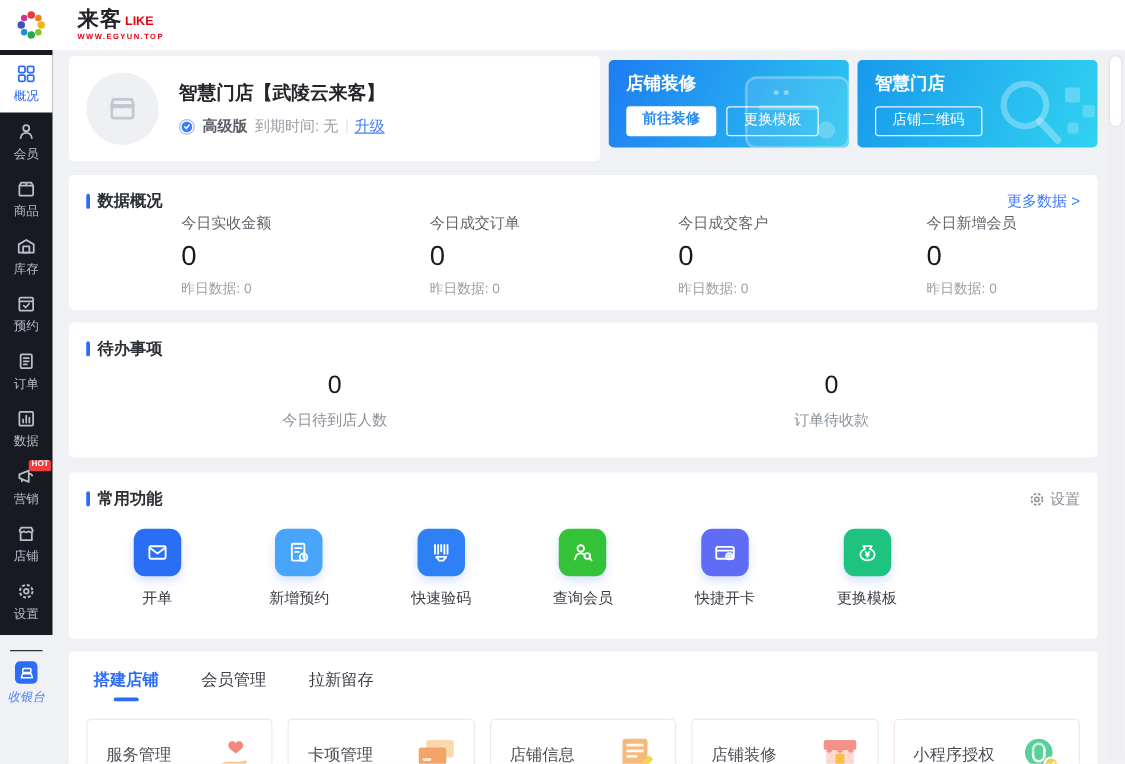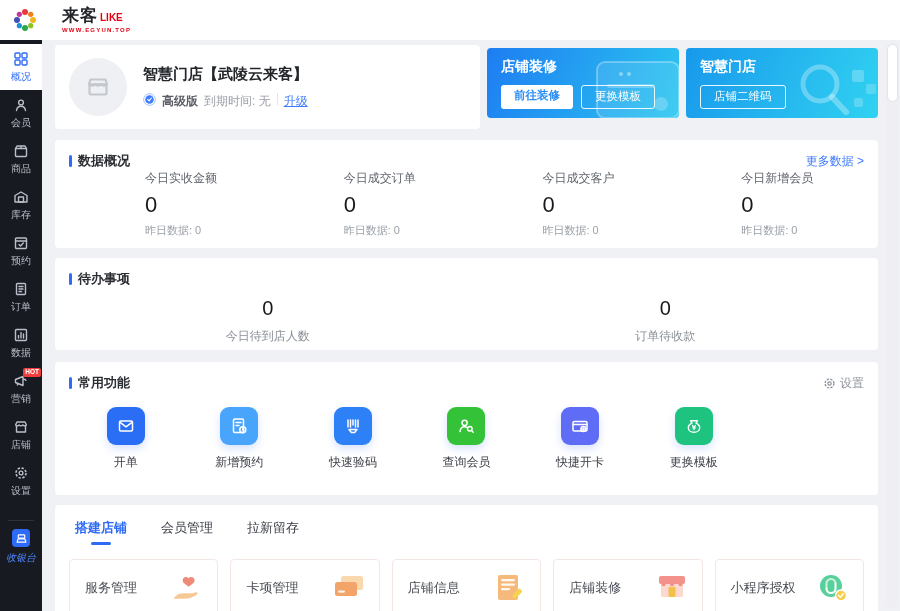--- a/index.html
+++ b/index.html
@@ -10,21 +10,21 @@
   .topbar { position:absolute; top:0; left:0; width:900px; height:40px; background:#fff; z-index:6;
             display:flex; align-items:center; padding-left:10px; }
   .logo { display:flex; align-items:center; gap:22px; cursor:pointer; }
   .logo-txt { display:flex; flex-direction:column; line-height:1; }
   .logo-row { display:flex; align-items:flex-end; gap:2px; }
   .logo-main { font-size:17px; font-weight:800; color:#23242a; letter-spacing:1px; }
   .logo-like { font-size:10px; font-weight:800; color:#e60012; margin-bottom:1px; }
   .logo-site { font-size:6px; color:#e60012; letter-spacing:1.2px; margin-top:3px; font-weight:700; }
 
   
-  .sidebar { position:absolute; top:40px; left:0; width:42px; height:571px; background:#171a21;
+  .sidebar { position:absolute; top:40px; left:0; width:42px; height:468px; background:#171a21;
              display:flex; flex-direction:column; padding-top:4px; z-index:5; }
   .side-item { height:46px; display:flex; flex-direction:column; align-items:center; justify-content:center;
                gap:3px; color:#b9bec9; cursor:pointer; position:relative; flex:0 0 auto; }
   .side-item .s-lbl { font-size:10px; }
   .side-item.active { background:#fff; color:#2e6bf6; }
   .side-item svg { display:block; }
   .badge-hot { position:absolute; top:2px; right:1px; background:#f03e3e; color:#fff; font-size:6.5px;
                font-weight:700; padding:1px 2px; border-radius:2px; line-height:1; }
   .side-divider { height:1px; background:#2c313b; margin:16px 8px 0; flex:0 0 auto; }
   .side-cashier { height:52px; display:flex; flex-direction:column; align-items:center; justify-content:center;
@@ -46,21 +46,21 @@
   .sec-title { font-size:13px; font-weight:700; color:#2b2e33; }
   .more-link { margin-left:auto; color:#3f7bff; font-size:12px; cursor:pointer; }
 
   
   .top-row { display:flex; gap:7px; height:84px; }
   .store-card { width:425px; background:#fff; border-radius:4px; display:flex; align-items:center;
                 padding:0 20px 0 14px; gap:16px; }
   .avatar { width:58px; height:58px; border-radius:50%; background:#eef0f3; flex:0 0 auto;
             display:flex; align-items:center; justify-content:center; }
   .store-name { font-size:15px; font-weight:700; color:#23262b; margin-bottom:9px; }
-  .store-meta { display:flex; align-items:flex-start; gap:6px; font-size:12px; }
+  .store-meta { display:flex; align-items:center; gap:6px; font-size:12px; }
   .plan { color:#5a5e66; font-weight:700; }
   .expire { color:#9a9ea6; }
   .meta-sep { width:1px; height:12px; background:#e3e5e9; }
   .upgrade { color:#3f7bff; text-decoration:underline; cursor:pointer; }
 
   .promo-card { flex:1; border-radius:4px; margin-top:3px; height:70px; color:#fff; position:relative;
                 overflow:hidden; padding:10px 14px; cursor:pointer; }
   .promo-decorate { background:linear-gradient(112deg,#1e7df2 0%,#2bc7f0 100%); }
   .promo-preview  { background:linear-gradient(112deg,#1899ec 0%,#31d2f1 100%); }
   .promo-title { font-size:14px; font-weight:700; margin-bottom:9px; position:relative; z-index:2; }
@@ -72,21 +72,21 @@
 
   
   .overview-card { margin-top:11px; height:108px; }
   .stats { display:grid; grid-template-columns:repeat(4,1fr); margin-top:0; }
   .stat { padding-left:76px; }
   .s-label { font-size:12px; color:#5f646c; margin-bottom:5px; }
   .s-value { font-size:22px; color:#17191d; margin-bottom:5px; }
   .s-sub { font-size:11px; color:#9aa0a8; }
 
   
-  .todo-card { margin-top:10px; height:92px; }
+  .todo-card { margin-top:10px; height:108px; }
   .todo-grid { display:grid; grid-template-columns:repeat(2,1fr); text-align:center; }
   .t-value { font-size:20px; color:#17191d; margin:9px 0 8px; }
   .t-label { font-size:12px; color:#8a9098; }
 
   
   .qa-card { margin-top:12px; height:133px; }
   .settings-btn { margin-left:auto; display:flex; align-items:center; gap:4px; color:#8d939b;
                   font-size:12px; cursor:pointer; }
   .qa-grid { display:grid; grid-template-columns:repeat(7,1fr); margin-top:15px; text-align:center; }
   .qa-item { cursor:pointer;text-align:center; }

